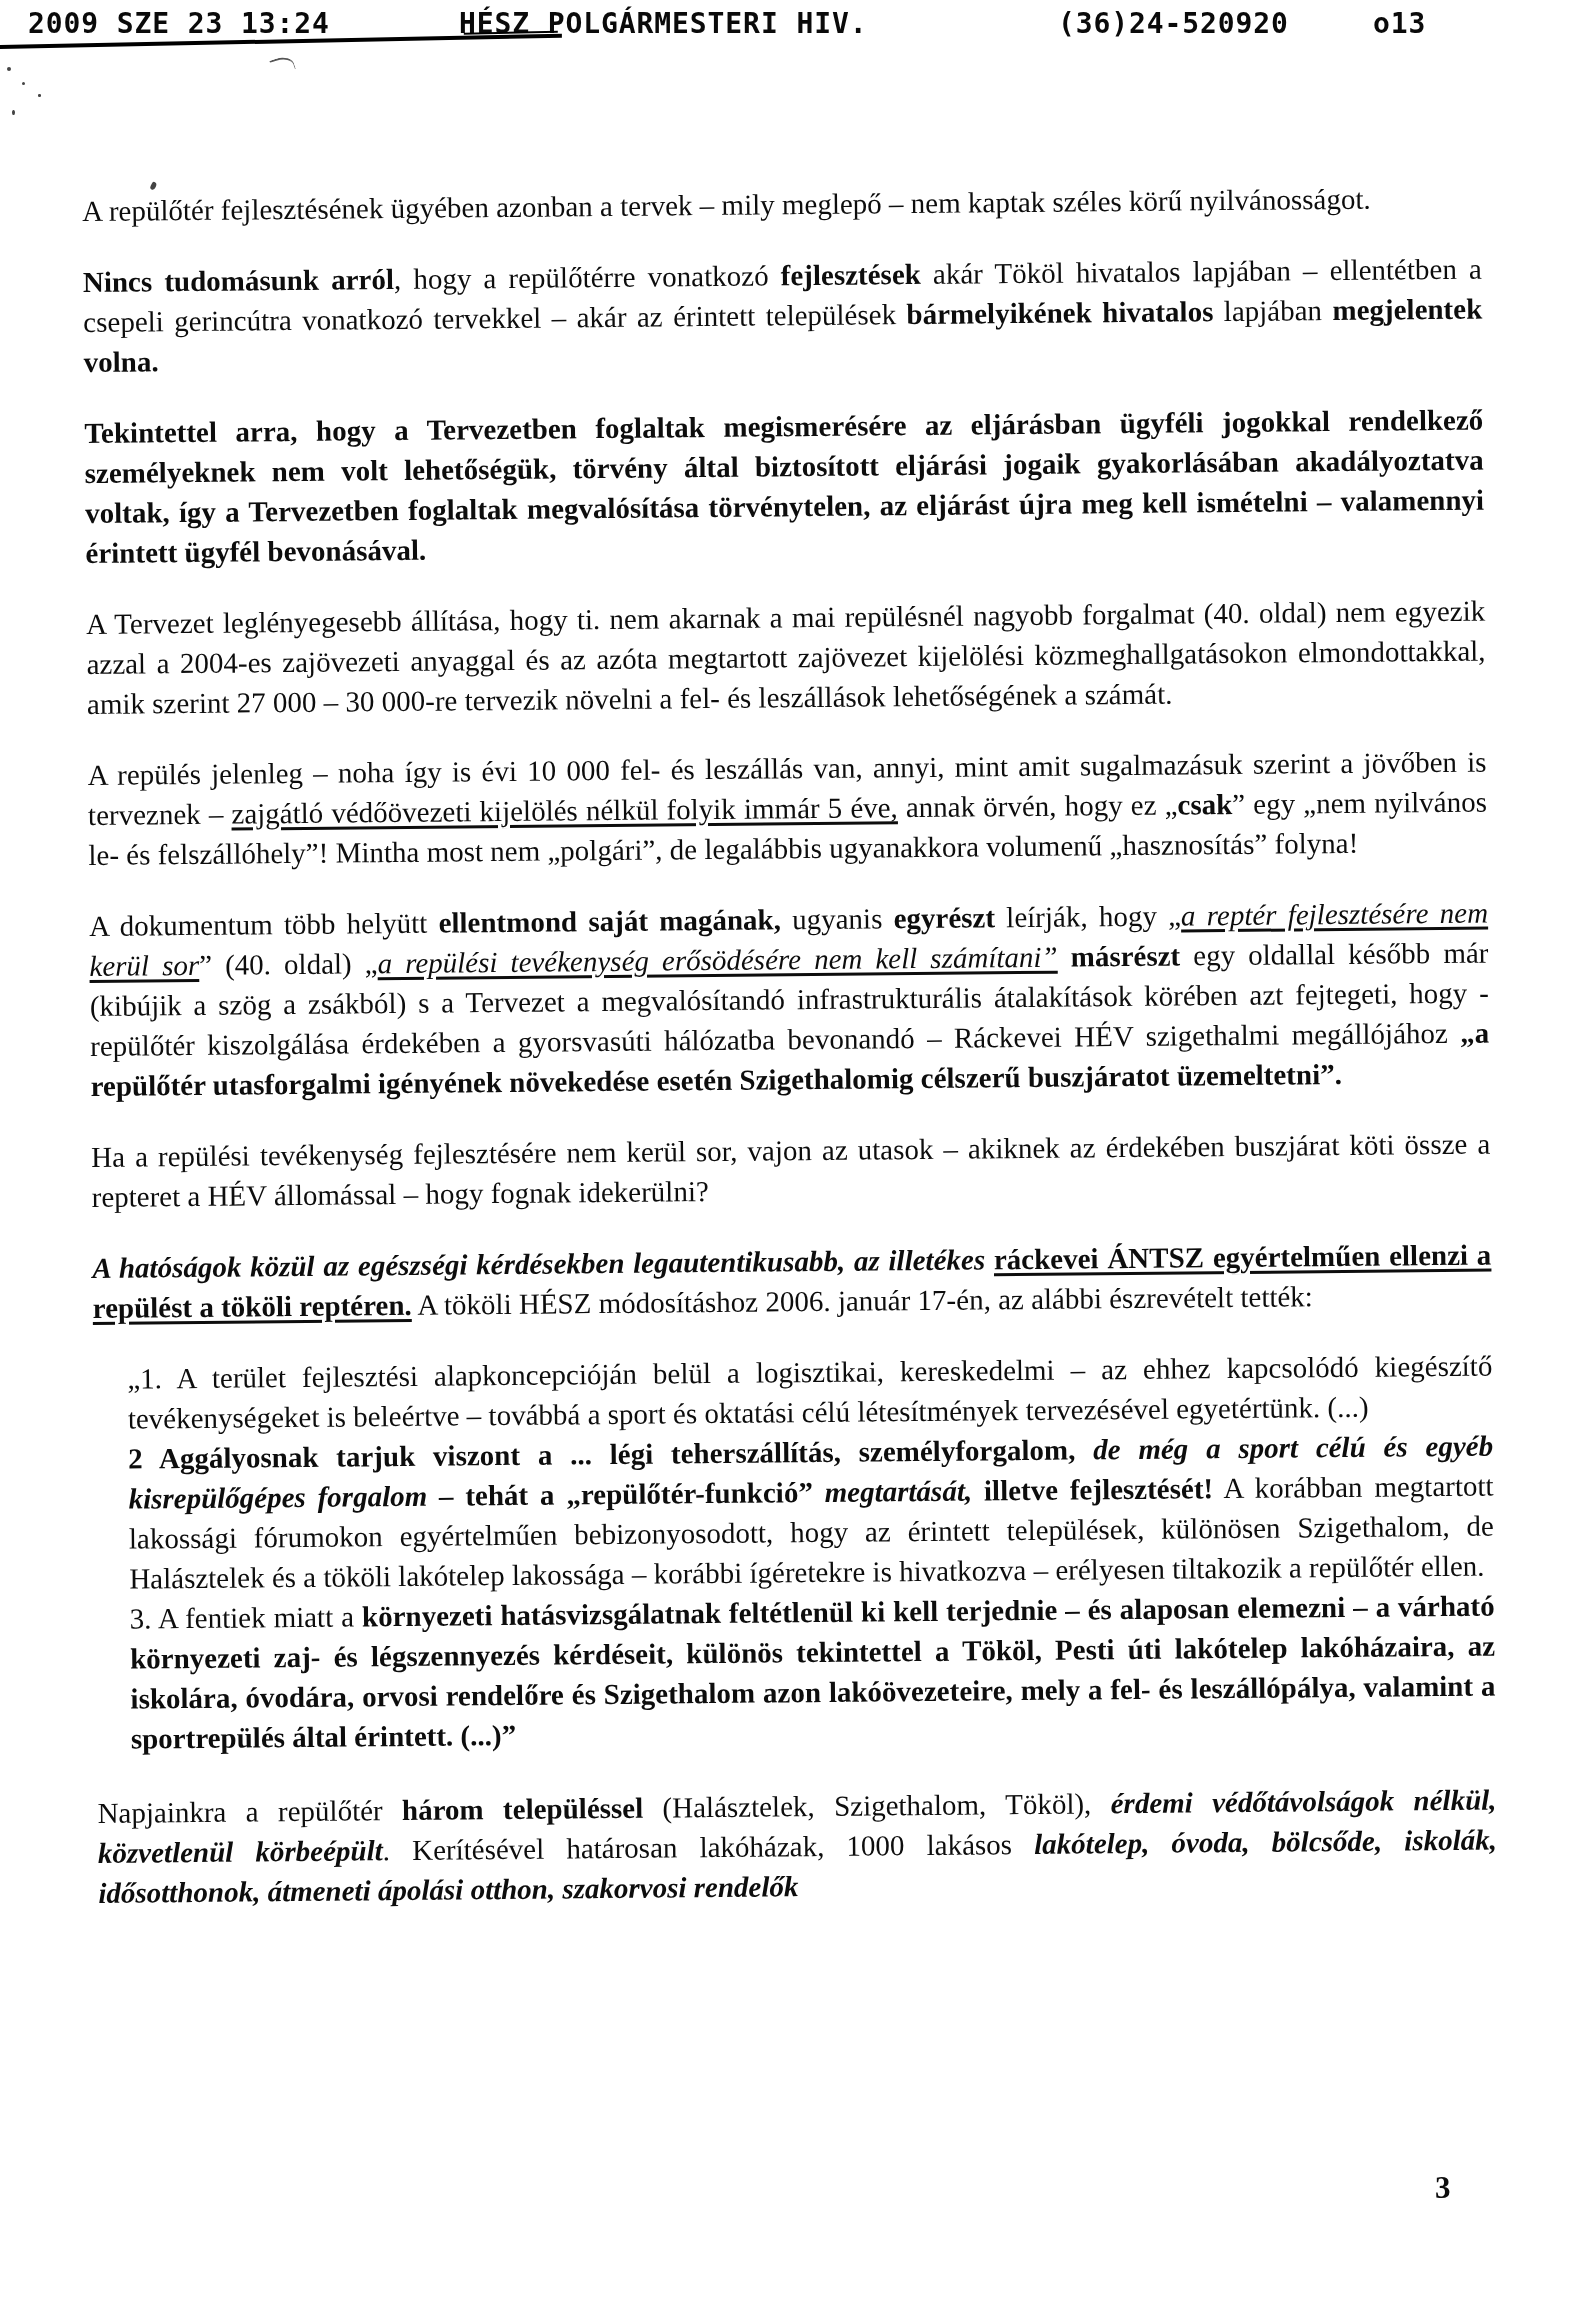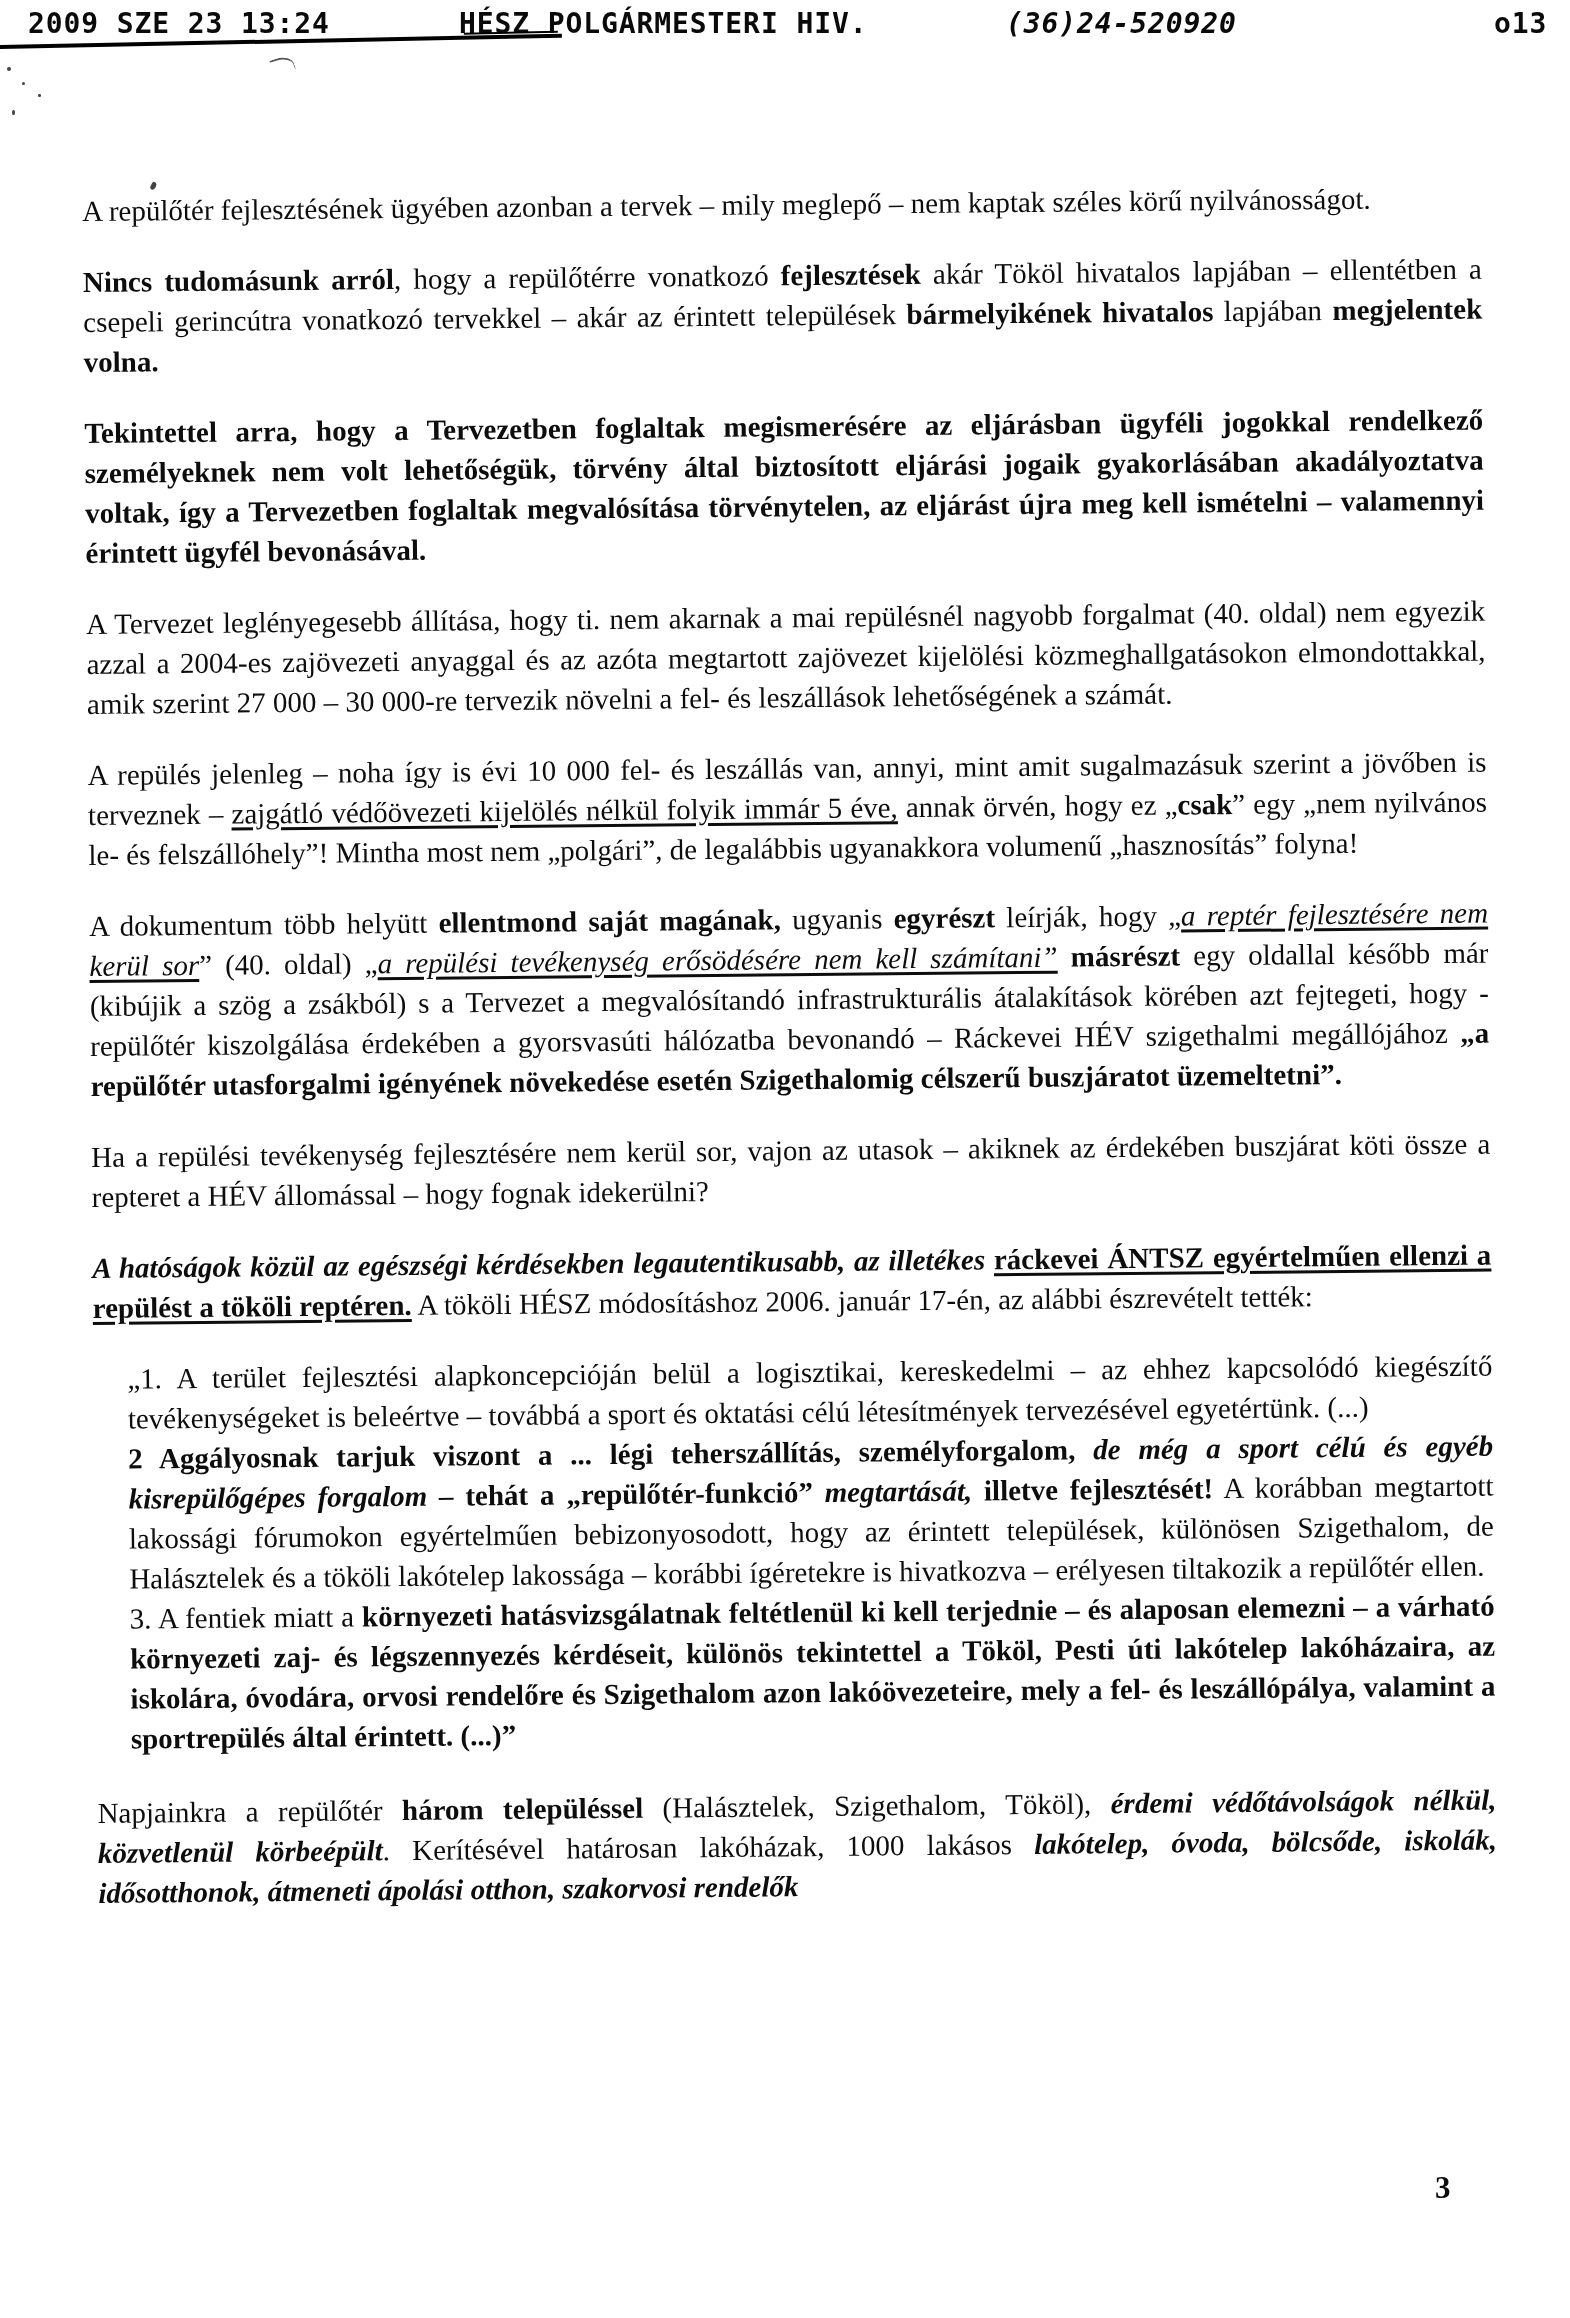--- a/index.html
+++ b/index.html
@@ -15,22 +15,22 @@
   .fax-header{
     position:absolute;top:6.9px;left:0;width:1570px;height:38px;
     font-family:"DejaVu Sans Mono","Liberation Mono",monospace;
     font-weight:bold;font-size:28px;letter-spacing:0.9px;white-space:nowrap;
     color:#0a0a0a;
     padding-left:32px;
   }
   .fax-header span{position:absolute;top:0;}
   .fh-datetime{left:28px;}
   .fh-sender{left:459px;}
-  .fh-phone{left:1006px;font-style:italic;}
-  .fh-pagecode{left:1494px;}
+  .fh-phone{left:1058px;}
+  .fh-pagecode{left:1373px;}
   .header-line{
     position:absolute;left:0;top:45px;width:562px;height:4.3px;
     background:#000;transform:rotate(-1.15deg);transform-origin:left center;
   }
   .header-line::after{
     content:"";position:absolute;left:464px;top:-3.4px;width:94px;height:2.6px;background:#000;
   }
   
   .speck{position:absolute;background:#444;border-radius:50%;}
   .sp1{left:6.9px;top:67px;width:4.3px;height:4.3px;}

